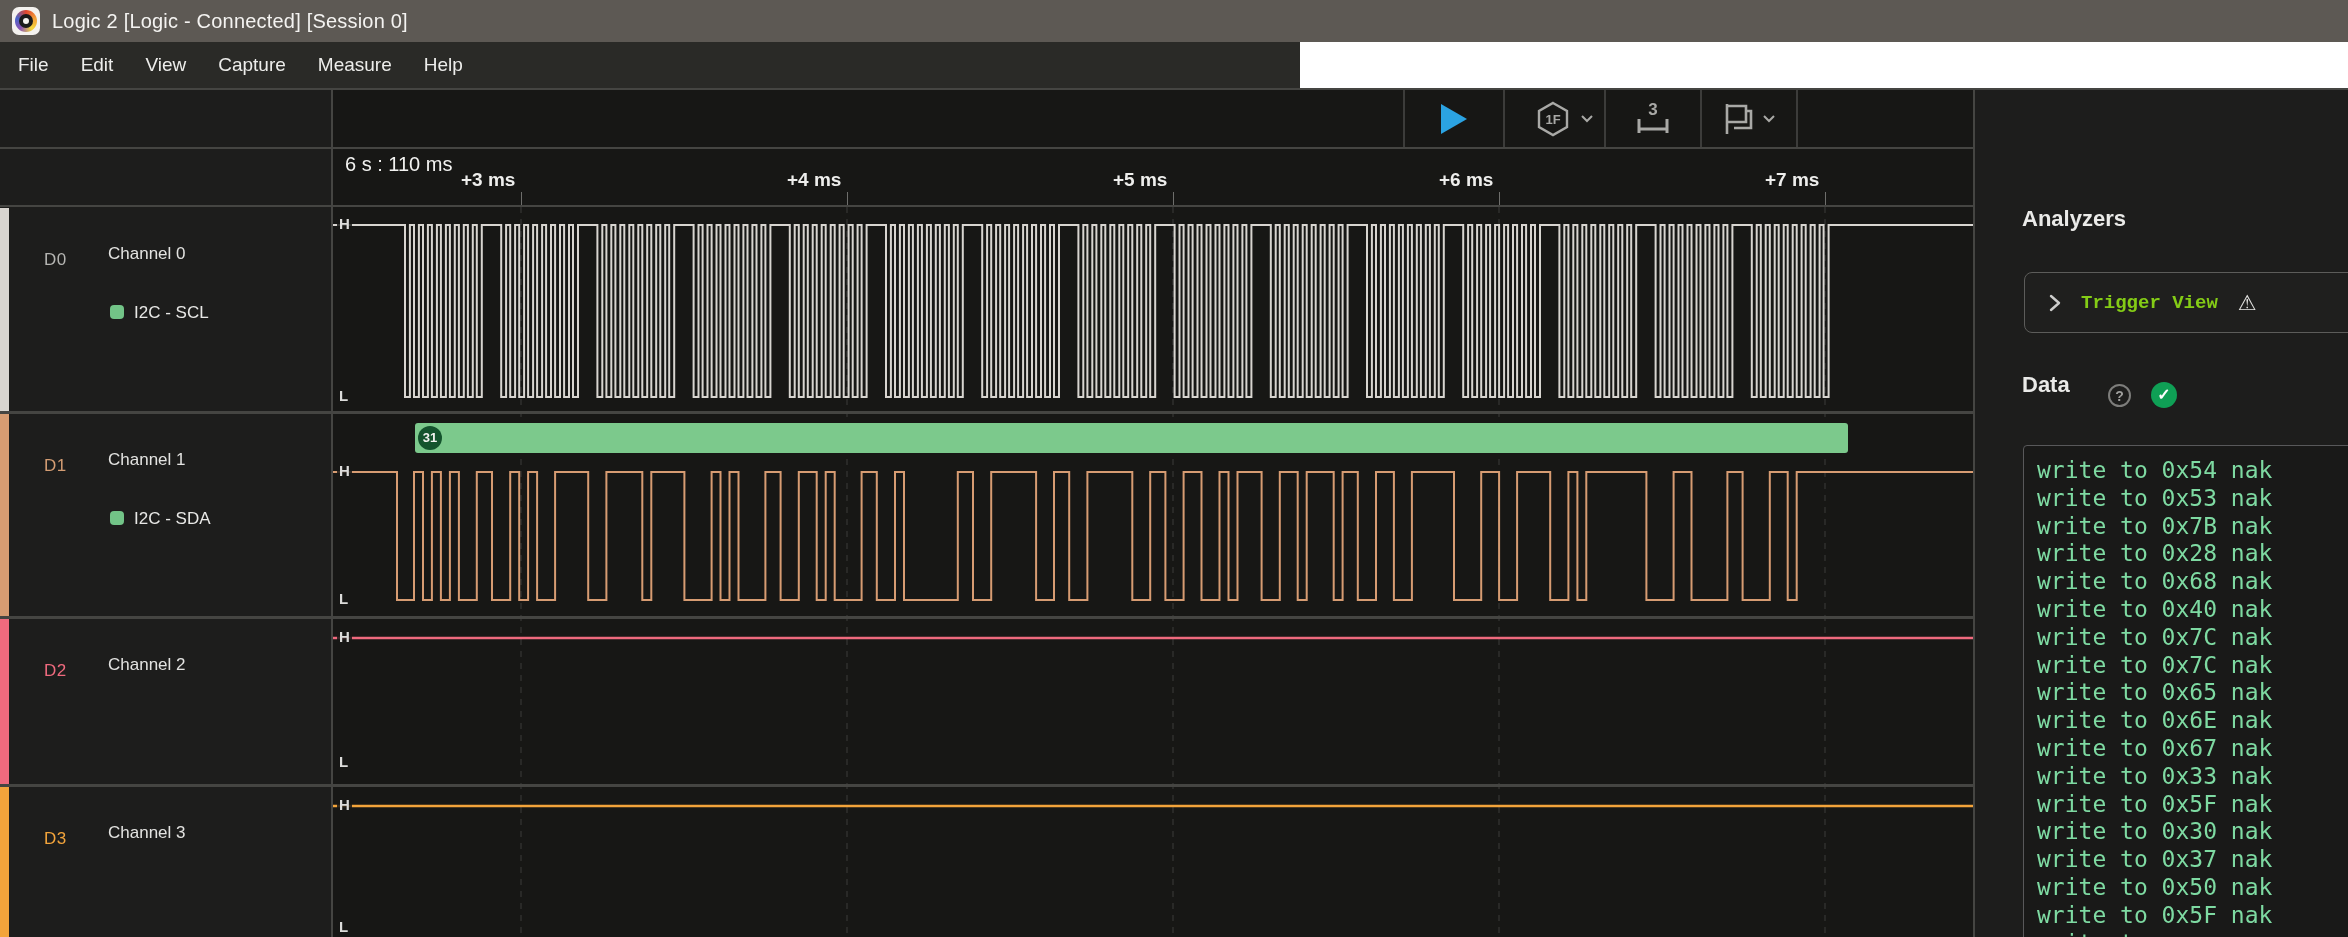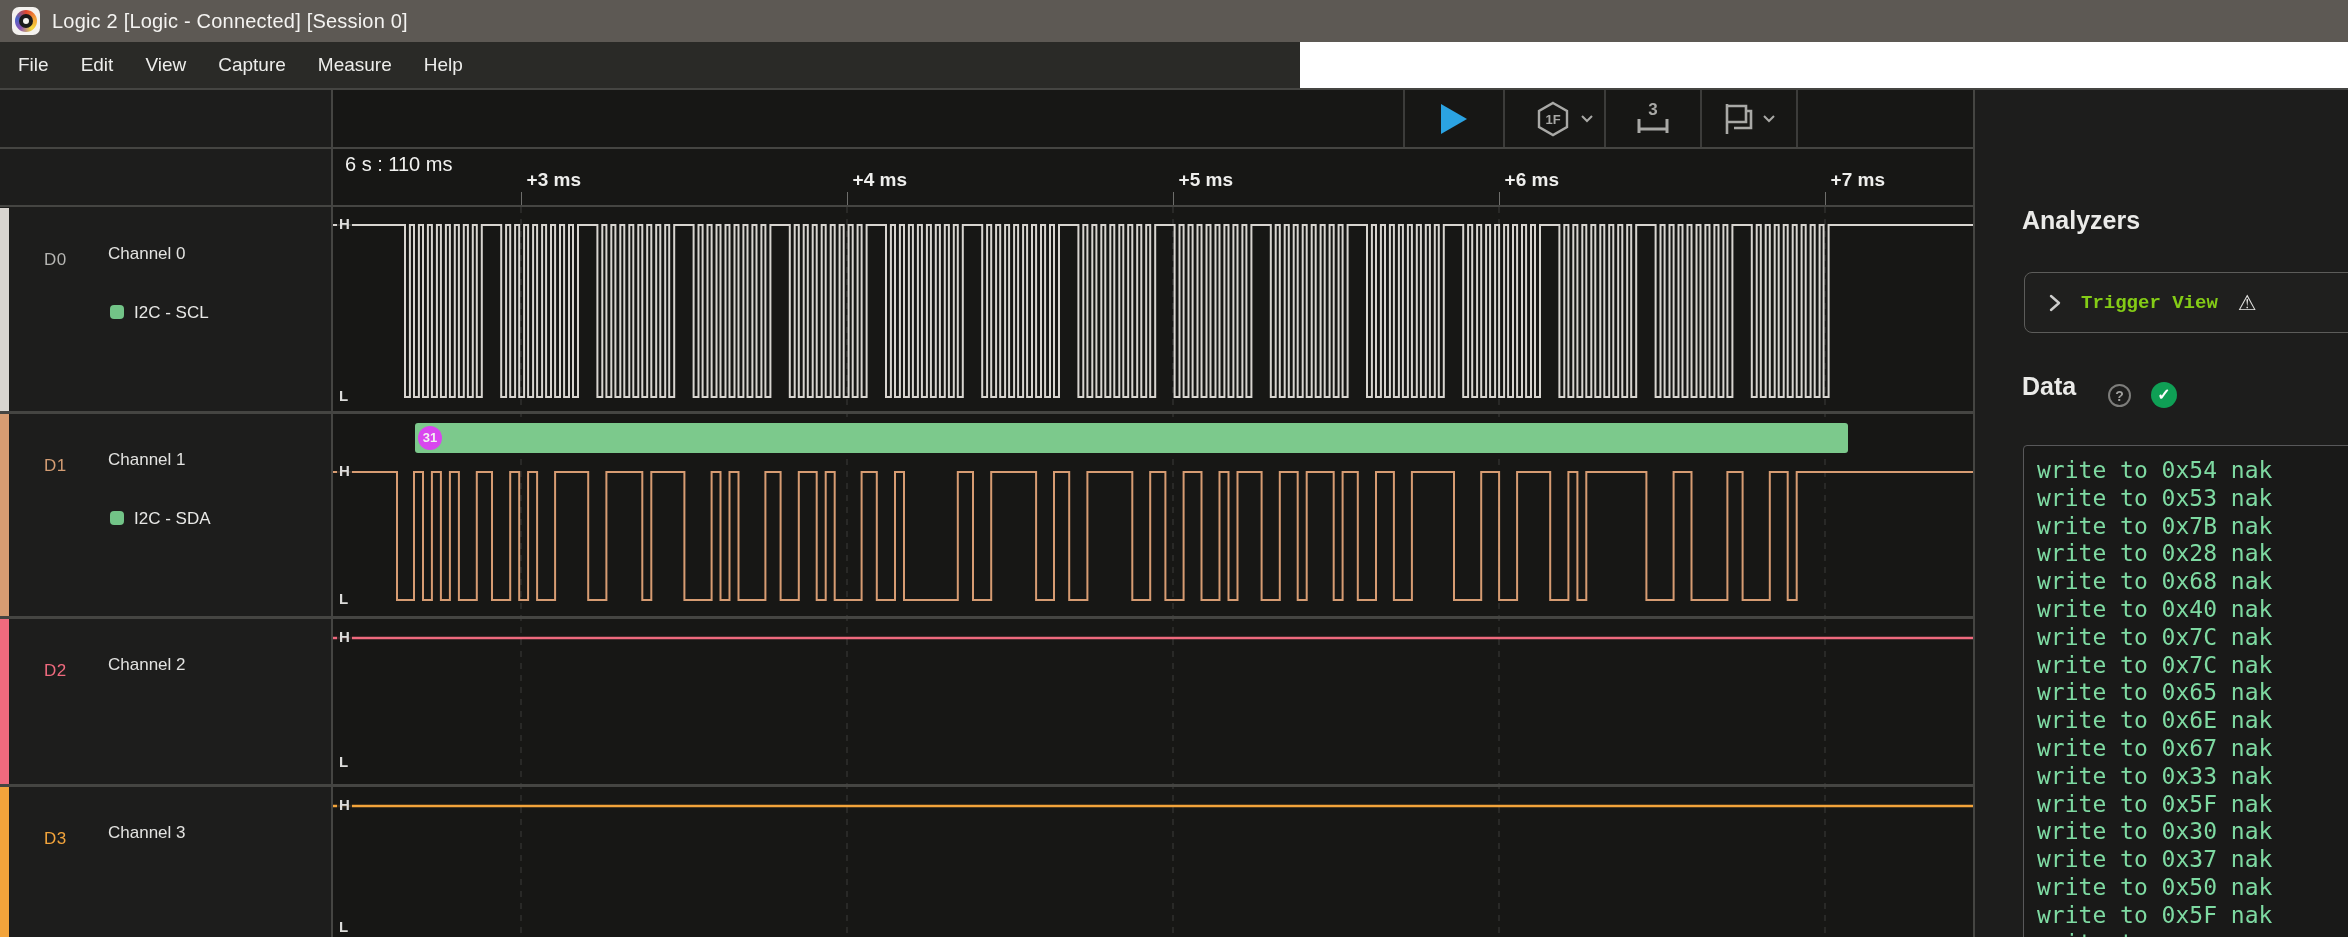--- a/index.html
+++ b/index.html
@@ -26,37 +26,37 @@
   .left-panel  { position:absolute; left:0; top:90px; width:331px; height:847px; background:#1d1d1c; }
   .wave-area   { position:absolute; left:333px; top:90px; width:1640px; height:847px; background:#171715; }
   .right-panel { position:absolute; left:1975px; top:90px; width:373px; height:847px; background:#1d1d1c; }
   .vdiv { position:absolute; top:90px; width:2px; height:847px; background:#454542; }
   .hline { position:absolute; background:#454542; }
   
   .toolbar-cellline { position:absolute; top:90px; width:2px; height:57px; background:#3c3c3a; }
   .tool-btn { position:absolute; top:90px; height:57px; display:flex; align-items:center; justify-content:center; gap:8px; }
   
   .abs-time { position:absolute; left:345px; top:153px; color:#f2f2f0; font-size:20px; font-weight:normal; }
-  .tick-label { position:absolute; top:169px; width:120px; text-align:right; color:#eeeeec; font-size:19px; font-weight:bold; }
+  .tick-label { position:absolute; top:169px; width:120px; text-align:left; color:#eeeeec; font-size:19px; font-weight:bold; }
   .tick-mark { position:absolute; top:192px; width:1px; height:13px; background:#6e6e6b; }
   
   .chan-strip { position:absolute; left:0; width:9px; }
   .chan-id    { position:absolute; left:44px; font-size:17px; letter-spacing:.5px; }
   .chan-name  { position:absolute; left:108px; font-size:17px; color:#e3e3e1; }
   .an-dot  { position:absolute; left:110px; width:14px; height:14px; border-radius:4px; background:#72c487; }
   .an-name { position:absolute; left:134px; font-size:17px; color:#e8e8e6; }
   .hl { position:absolute; left:337px; font-size:15px; font-weight:bold; color:#dcdcda; background:rgba(23,23,21,.85); padding:0 2px; }
   
   .anno-bar { position:absolute; left:415px; top:423px; width:1433px; height:30px; background:#7cc98c; border-radius:3px;
     display:flex; align-items:center; overflow:hidden; }
-  .anno-badge { flex:0 0 auto; width:24px; height:24px; margin-left:3px; border-radius:12px; background:#d946ef;
+  .anno-badge { flex:0 0 auto; width:24px; height:24px; margin-left:3px; border-radius:12px; background:#14532d;
     color:#f2f2f0; font-size:13px; font-weight:bold; text-align:center; line-height:24px; }
   .anno-text { white-space:nowrap; color:#10100e; font-size:20px; margin-left:7px; letter-spacing:.6px; }
   
-  .rp-heading { position:absolute; left:47px; color:#eaeae8; font-size:25px; font-weight:bold; }
+  .rp-heading { position:absolute; left:47px; color:#eaeae8; font-size:22px; font-weight:bold; }
   .i2c-row { position:absolute; left:52px; top:212px; display:flex; align-items:center; gap:18px; }
   .i2c-square { width:16px; height:16px; border-radius:4px; background:#72c487; }
   .i2c-label { color:#dcdcda; font-size:22px; }
   .check-badge { width:26px; height:26px; border-radius:50%; background:#0f9f55; color:#fff; font-size:16px; font-weight:bold;
     text-align:center; line-height:26px; }
   .trigger-box { position:absolute; left:49px; top:182px; width:340px; height:61px; border:1px solid #5c5c5a; border-radius:8px;
     background:#1f1f1e; display:flex; align-items:center; gap:20px; padding-left:24px; }
   .trigger-label { color:#84cc16; font-size:19px; font-weight:bold;font-family:Liberation Mono, monospace; }
   .warn-icon { color:#e4e4e2; font-size:21px; line-height:1; }
   .data-head-row { position:absolute; left:47px; top:292px; display:flex; align-items:center; gap:20px; }

